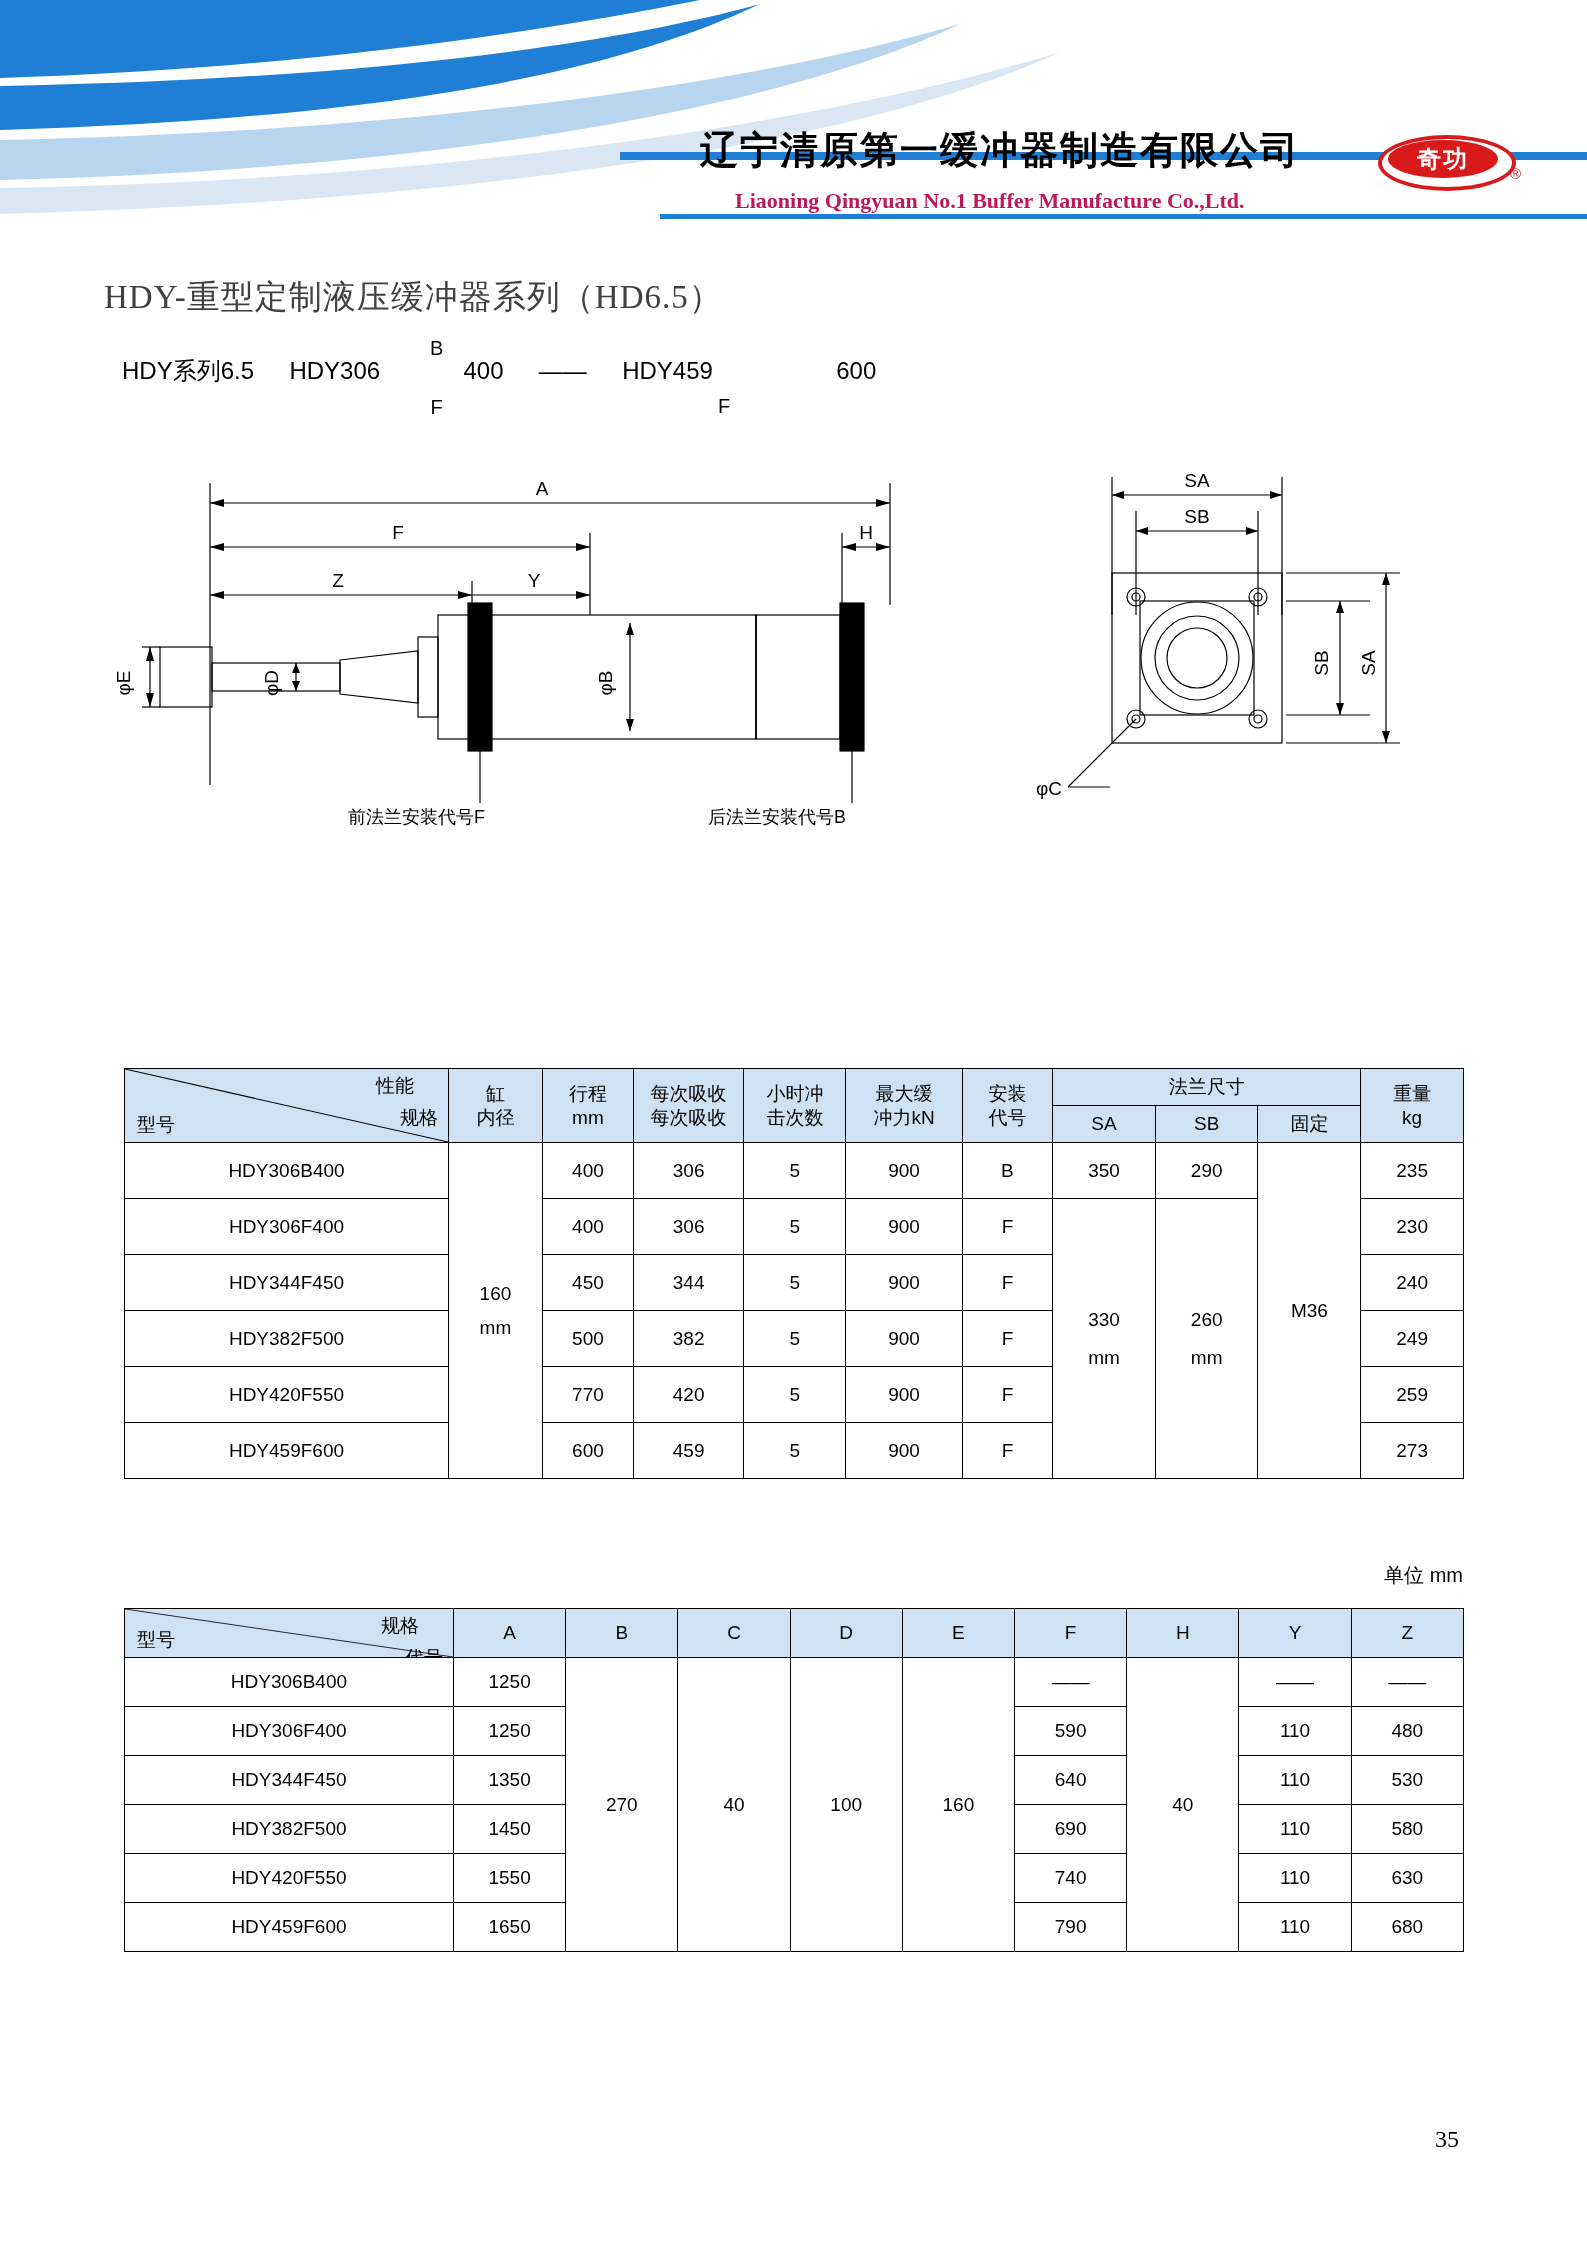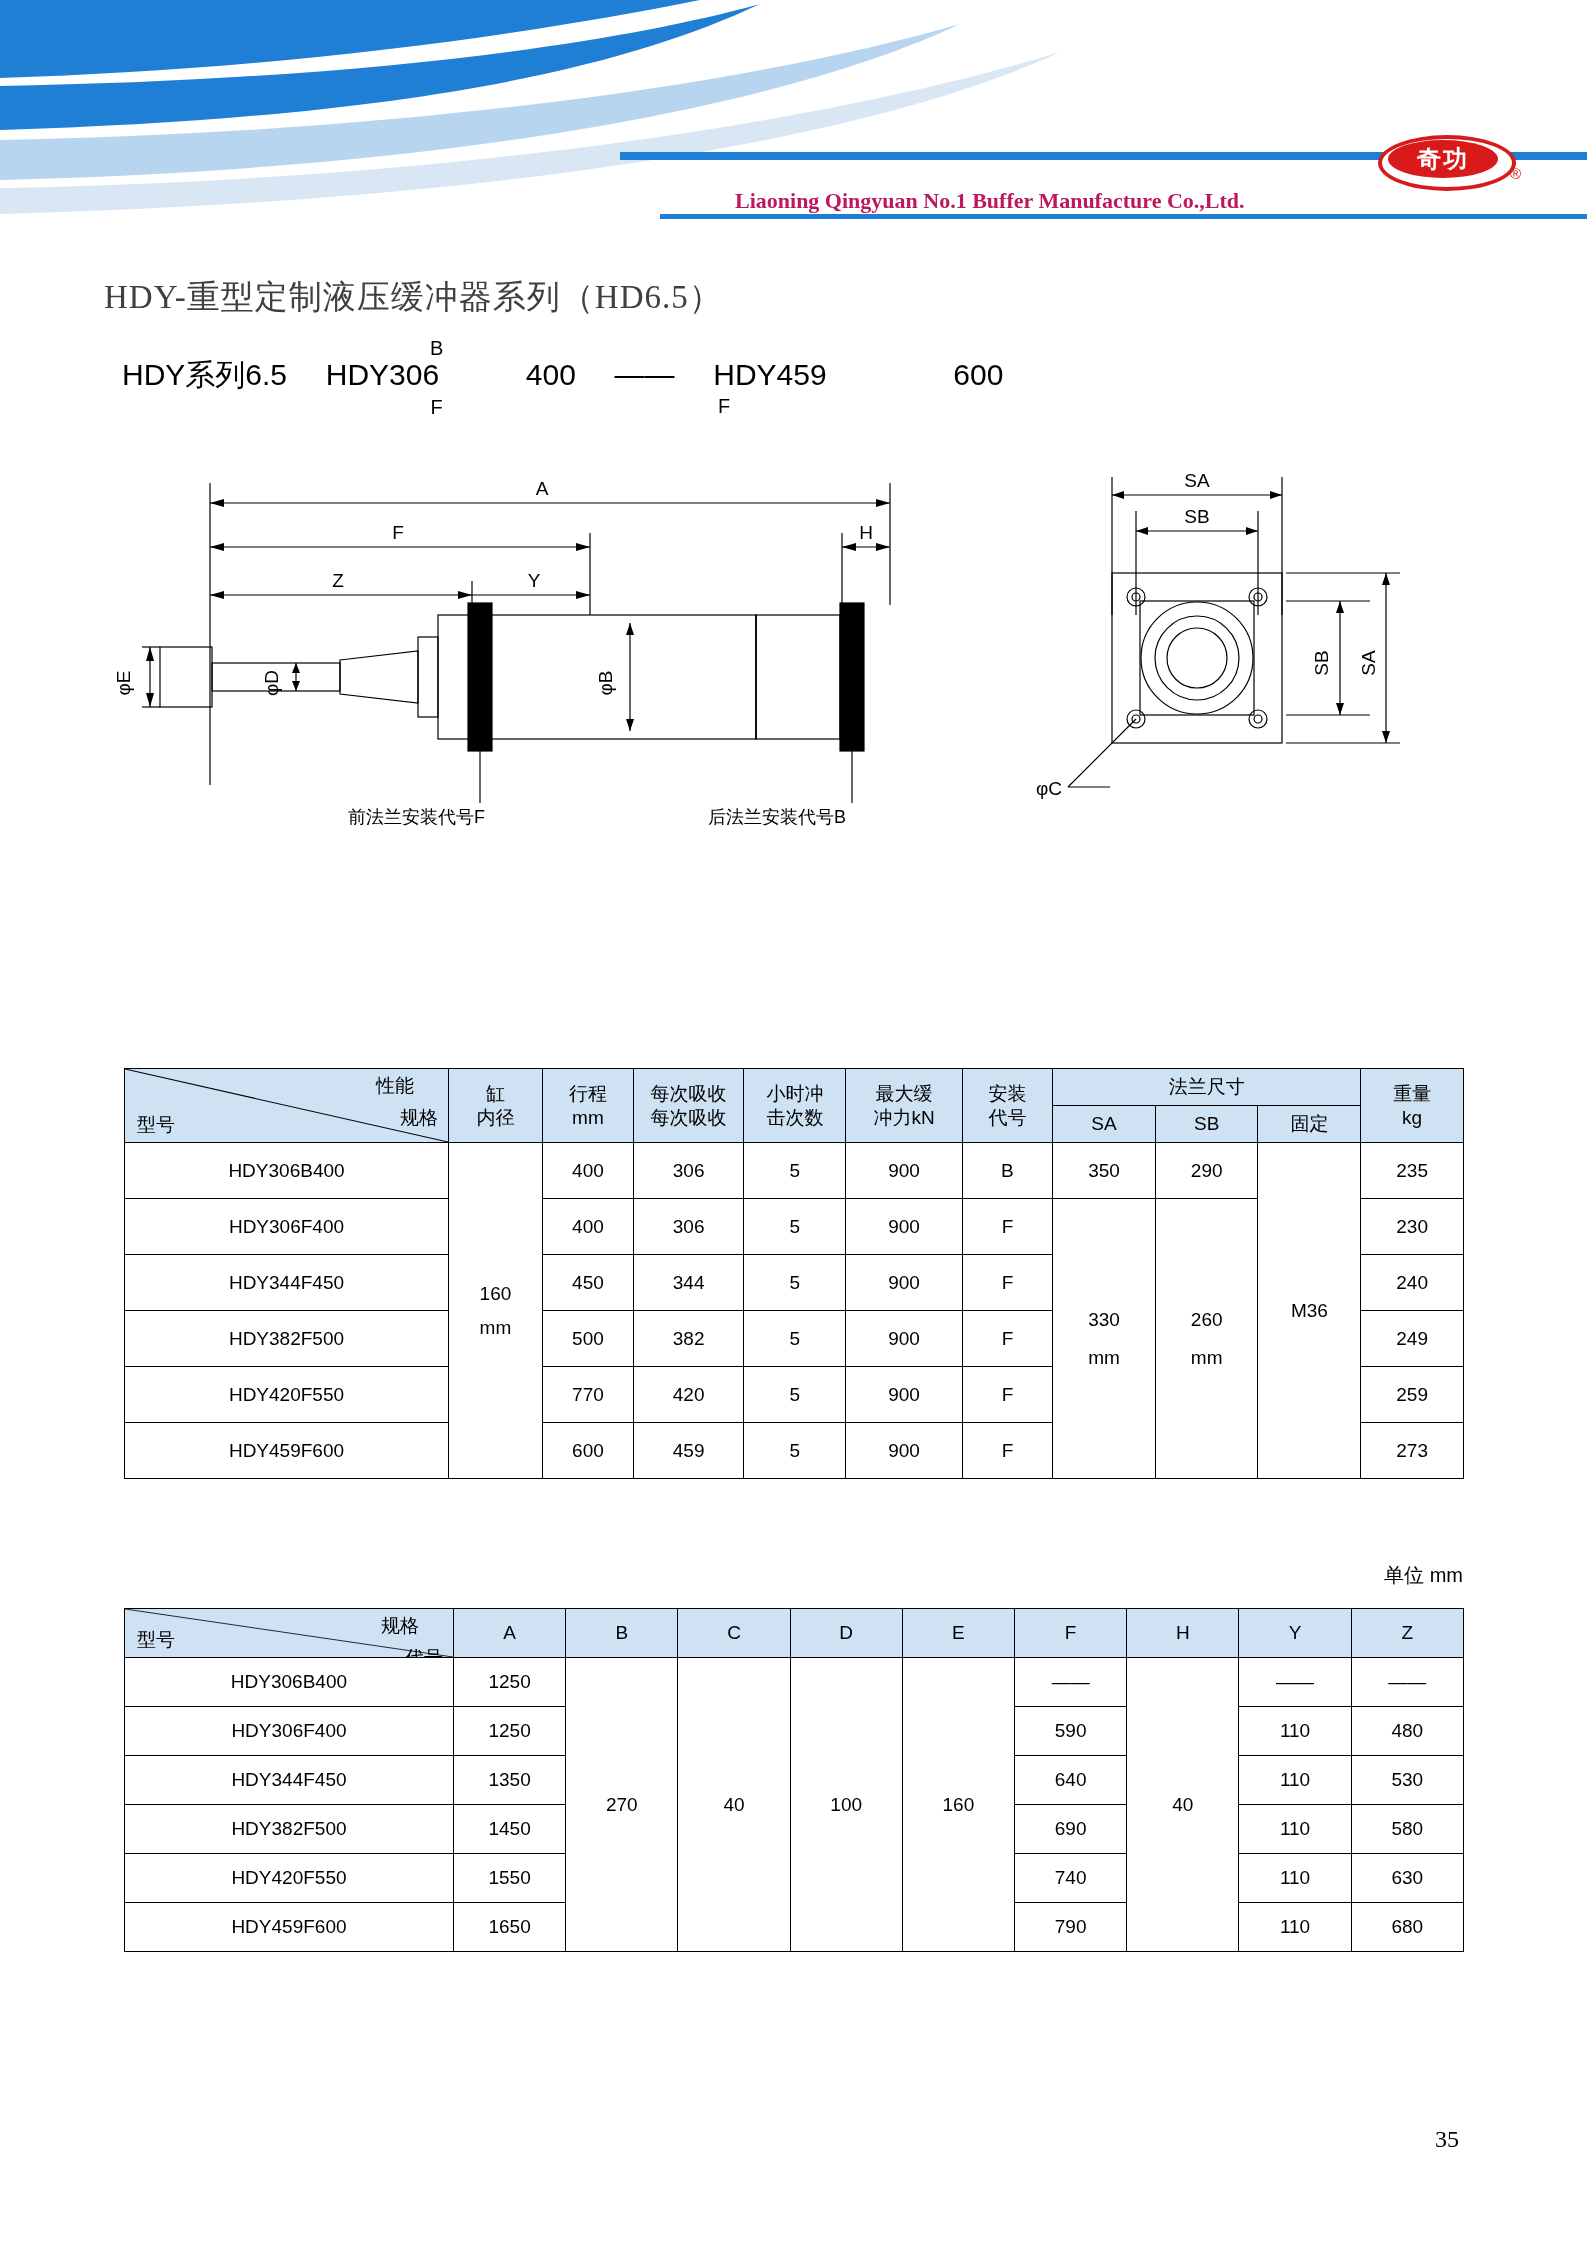--- a/index.html
+++ b/index.html
@@ -95,21 +95,21 @@
     font-size: 33px;
     font-weight: normal;
     color: #404040;
     letter-spacing: 1px;
     white-space: nowrap;
   }
   .subtitle-row {
     position: absolute;
     left: 122px;
     top: 355px;
-    font-size: 30px;
+    font-size: 24px;
     white-space: nowrap;
     color: #000;
   }
   .subtitle-row span { display: inline-block; }
   .bf-stack {
     position: absolute;
     display: inline-block;
     text-align: center;
     font-size: 20px;
     line-height: 1.15;
@@ -206,20 +206,21 @@
 
 <div class="header">
   <svg width="1587" height="245">
     <path d="M0,0 L700,0 C500,40 260,70 0,78 Z" fill="#1f7fd4"></path>
     <path d="M0,86 C340,80 600,48 760,4 C620,70 400,118 0,130 Z" fill="#1f7fd4"></path>
     <path d="M0,140 C420,132 760,82 960,24 C800,100 480,168 0,180 Z" fill="#9fc7ea" opacity="0.75"></path>
     <path d="M0,188 C460,180 840,120 1060,52 C880,136 520,200 0,214 Z" fill="#cfe0f0" opacity="0.8"></path>
     <path d="M620,152 L1587,152 L1587,160 L620,160 Z" fill="#1f7fd4"></path>
     <path d="M660,214 L1587,214 L1587,219 L660,219 Z" fill="#1f7fd4"></path>
   </svg>
+  <div class="company-cn">辽宁清原第一缓冲器制造有限公司</div>
   <div class="company-en">Liaoning Qingyuan No.1 Buffer Manufacture Co.,Ltd.</div>
   <div class="logo">
     <div class="ellipse"></div>
     <div class="inner"></div>
     <div class="logo-text">奇功</div>
     <div class="reg">®</div>
   </div>
 </div>
 
 <div class="title">HDY-重型定制液压缓冲器系列（HD6.5）</div>

